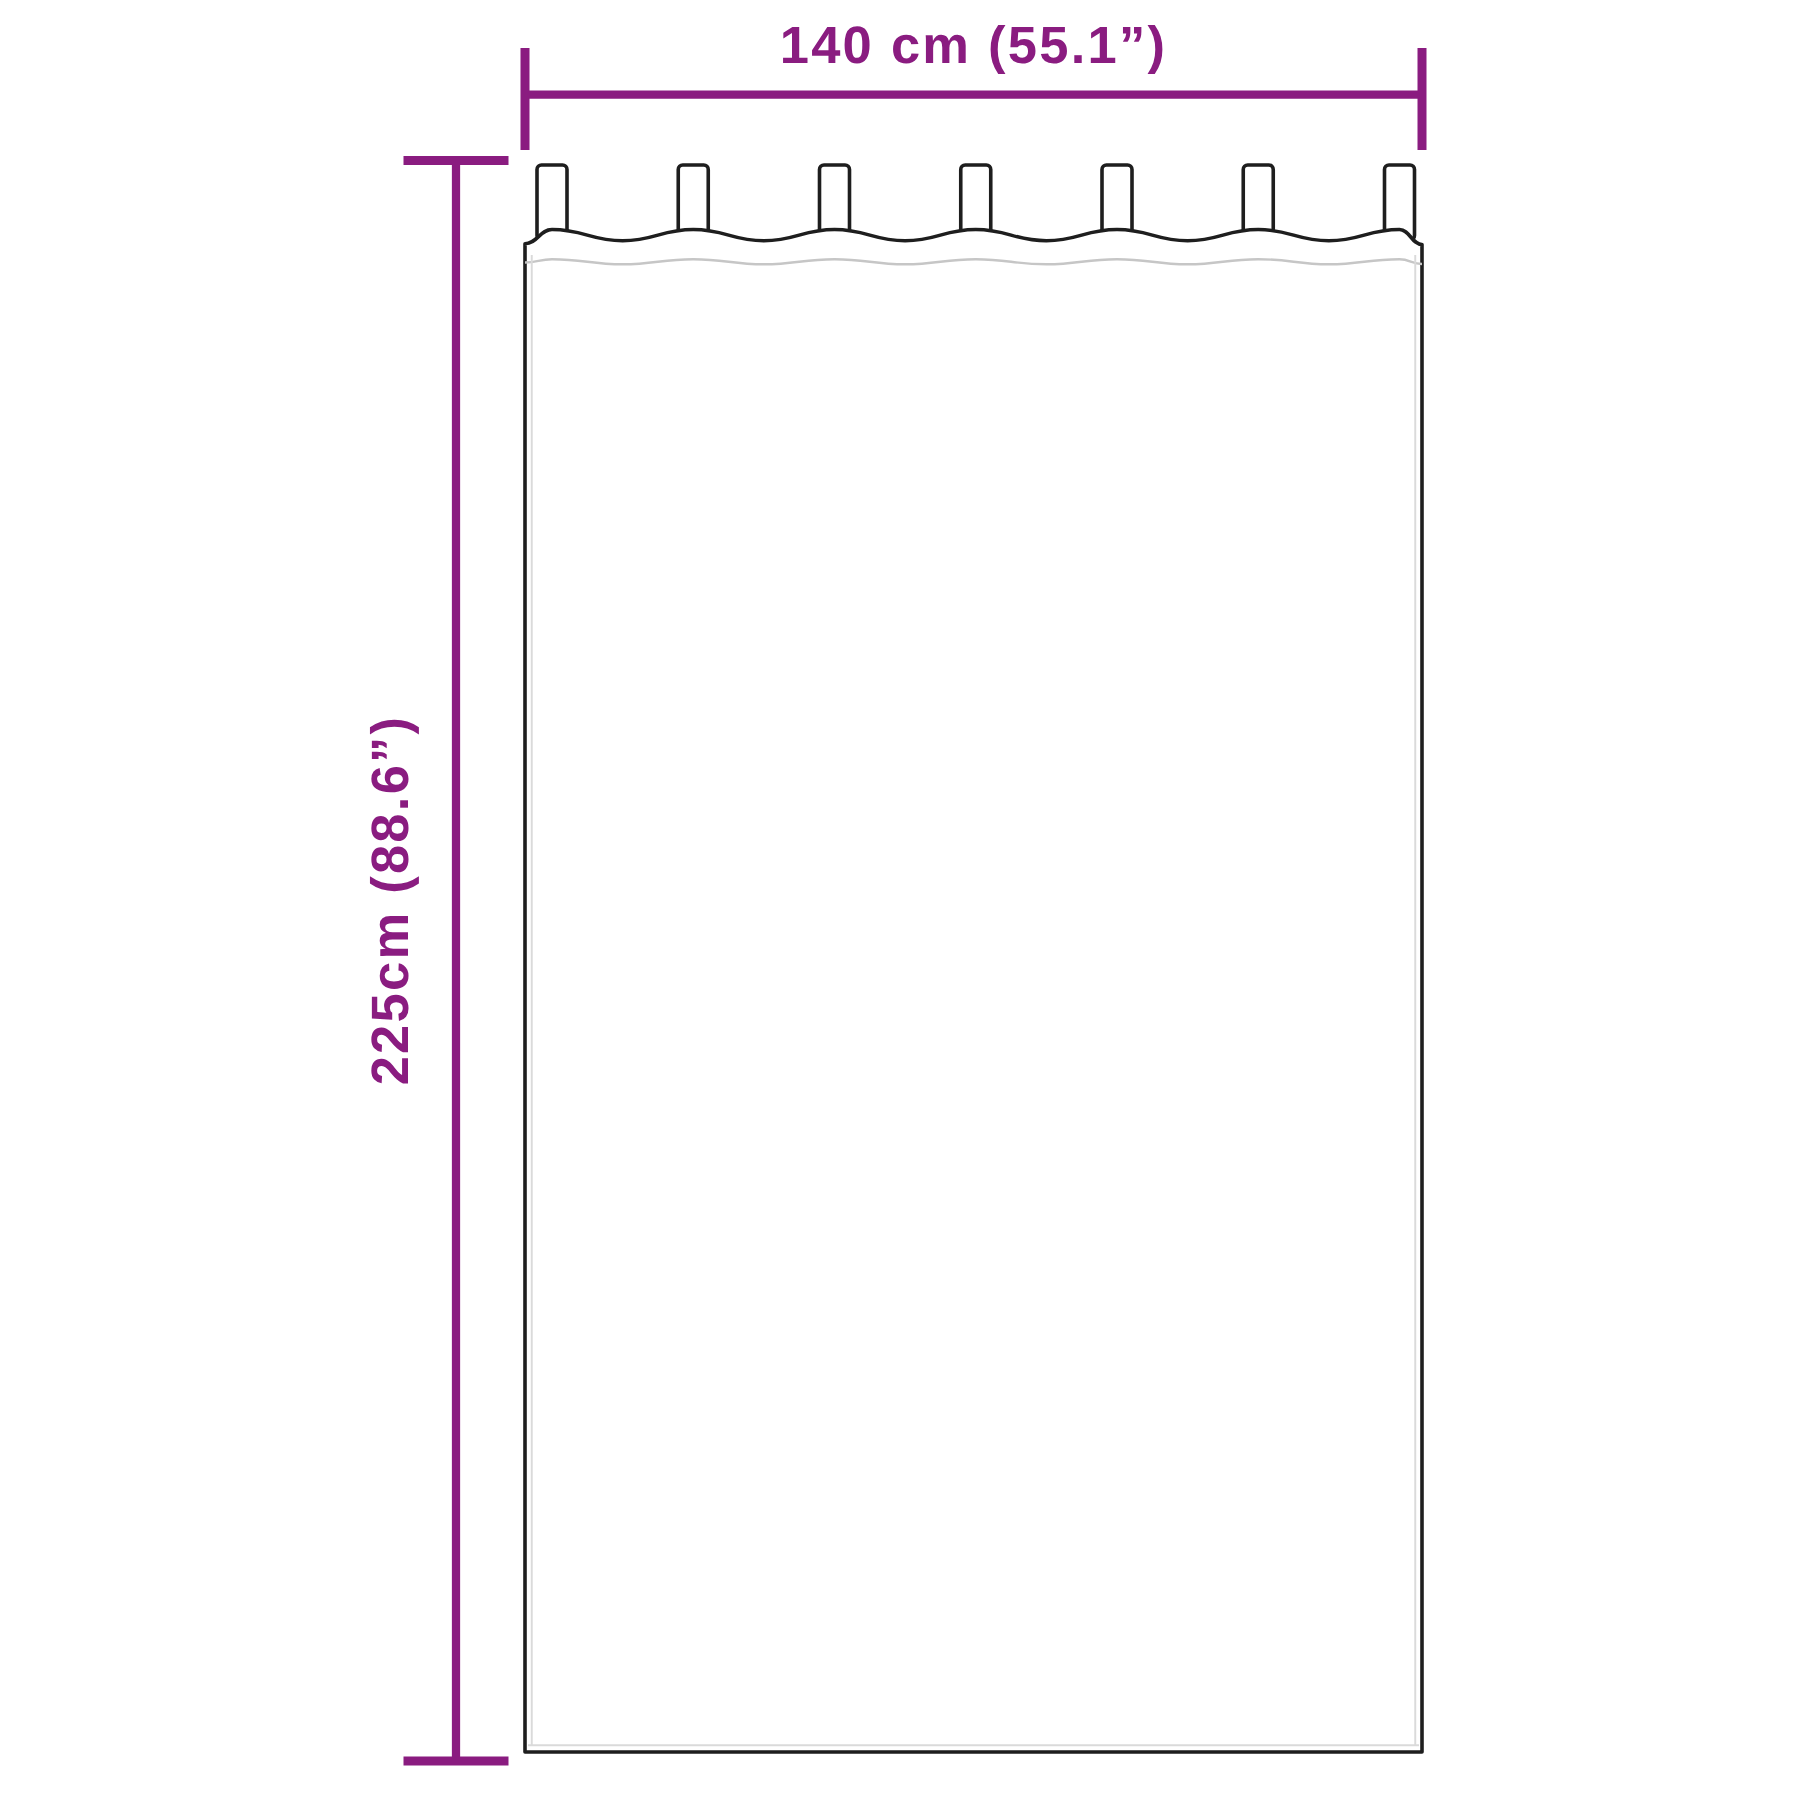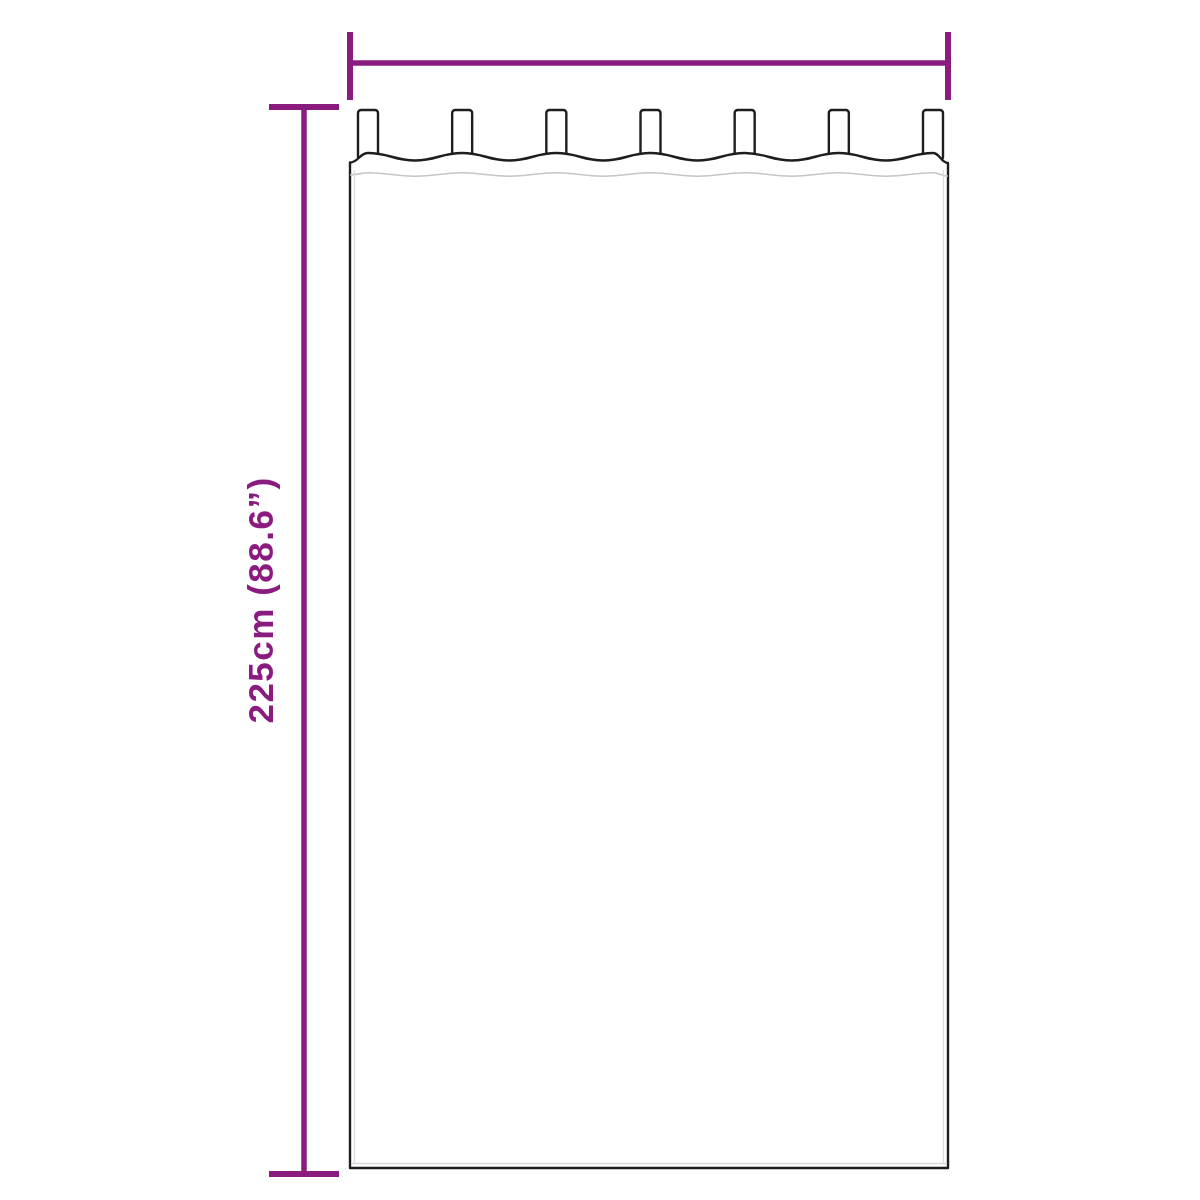--- a/index.html
+++ b/index.html
@@ -71,15 +71,16 @@
       <line class="dim cap" x1="948" y1="32" x2="948" y2="100"></line>
     </g>
 
     <g>
       <line class="dim" x1="304" y1="107" x2="304" y2="1174"></line>
       <line class="dim cap" x1="269" y1="107" x2="339" y2="107"></line>
       <line class="dim cap" x1="269" y1="1174" x2="339" y2="1174"></line>
     </g>
   </svg>
 
+  <div class="dim-label" id="width-label">140 cm (55.1”)</div>
 
   <div class="dim-label" id="height-label">225cm (88.6”)</div>
 </div>
 
 </body></html>

